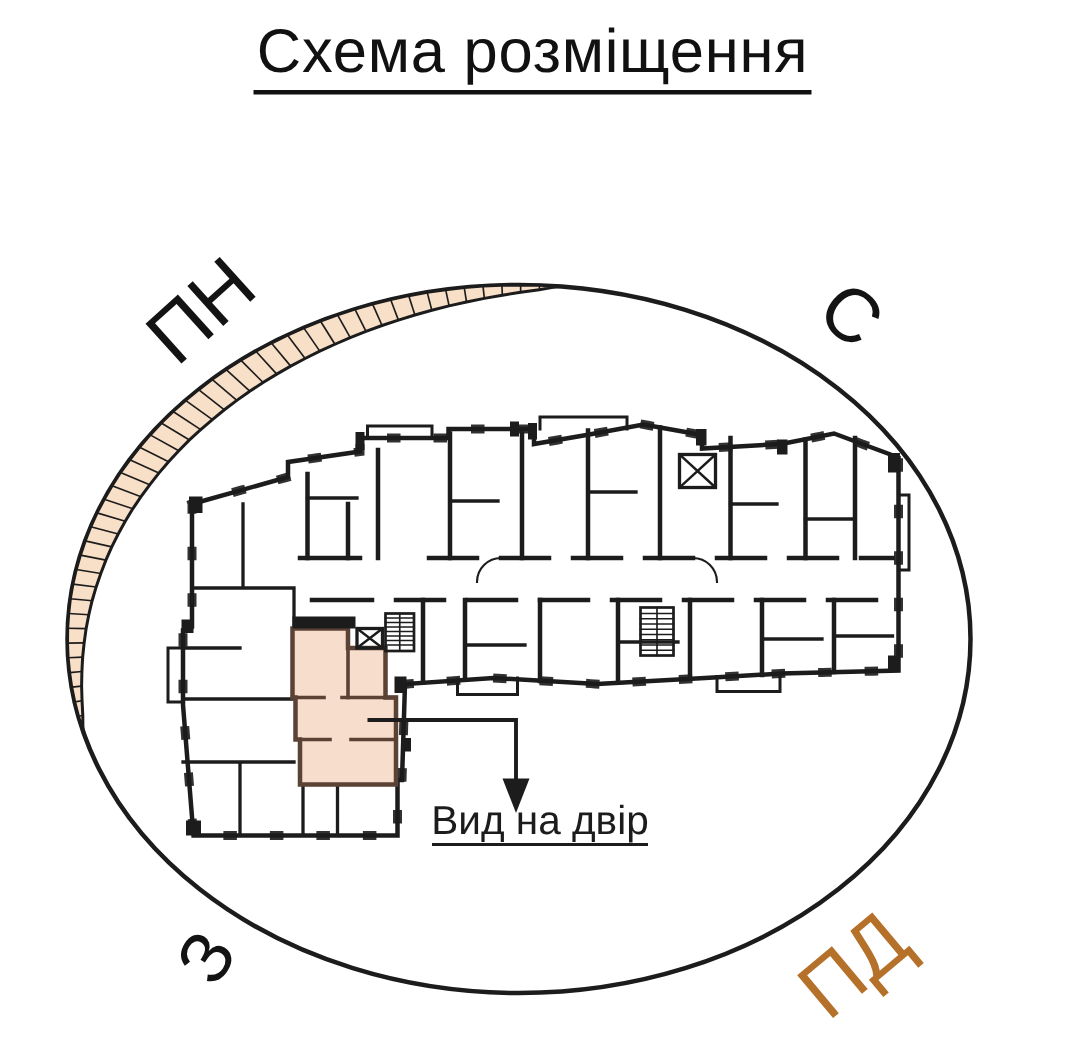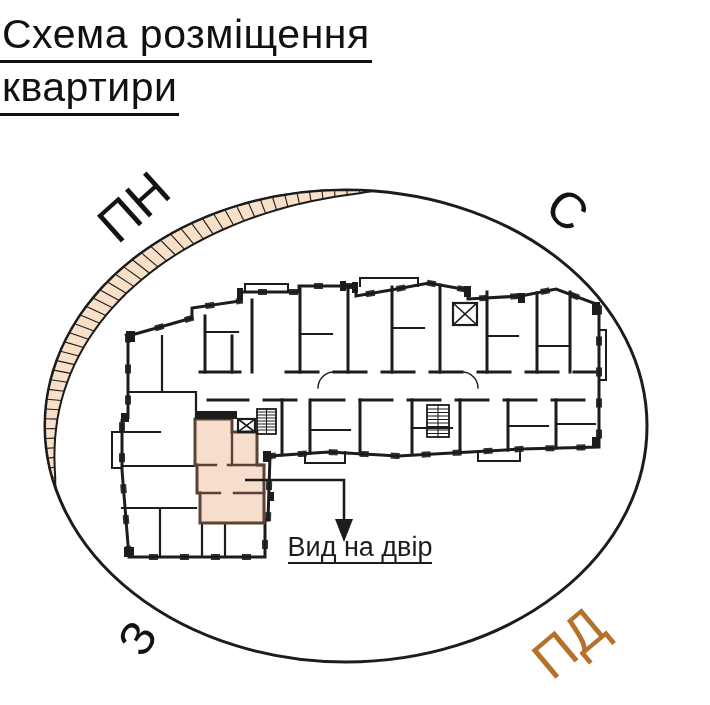--- a/index.html
+++ b/index.html
@@ -1,33 +1,32 @@
 <!DOCTYPE html>
 <html><head>
 <meta charset="utf-8">
 <style>
   html,body{margin:0;padding:0;}
   body{
     width:710px;height:705px;background:#ffffff;position:relative;overflow:hidden;
     font-family:"Liberation Sans", sans-serif;
   }
   .title{
-    position:absolute;top:10px;left:0;width:710px;text-align:left;
+    position:absolute;top:10px;left:0;width:710px;text-align:center;
     color:#111;font-size:41px;line-height:49px;letter-spacing:.5px;
   }
   .title .u{display:inline-block;border-bottom:3px solid #111;padding:0 2px 1px 2px;}
   #scheme-svg{position:absolute;left:0;top:0;}
   text{font-family:"Liberation Sans", sans-serif;}
 </style>
 </head>
 <body>
 
 <div class="title">
   <div><span class="u">Схема розміщення</span></div>
-  <div><span class="u">квартири</span></div>
 </div>
 
 <svg id="scheme-svg" width="710" height="705" viewBox="0 0 710 705">
 
   <ellipse cx="346" cy="426" rx="301" ry="236" fill="none" stroke-width="3" stroke="#1c1c1c"></ellipse>
 
   <g id="hatch-band">
       <path d="M372.2,190.9L359.7,190.2L347.1,190.0L334.6,190.2L322.0,190.7L309.5,191.7L297.1,193.1L284.8,194.9L272.5,197.1L260.4,199.7L248.4,202.7L236.6,206.1L225.0,209.9L213.6,214.0L202.5,218.6L191.6,223.4L180.9,228.7L170.6,234.2L160.5,240.1L150.8,246.4L141.4,252.9L132.4,259.8L123.7,266.9L115.4,274.3L107.5,282.0L100.1,289.9L93.1,298.1L86.5,306.5L80.3,315.0L74.7,323.8L69.5,332.8L64.7,341.9L60.5,351.2L56.8,360.6L53.6,370.1L50.8,379.7L48.6,389.4L46.9,399.2L45.8,409.0L45.1,418.8L45.0,428.7L45.4,438.5L46.4,448.4L47.8,458.1L49.8,467.9L52.3,477.5L55.3,487.1L55.3,487.1L55.2,477.0L54.7,467.2L54.4,457.4L54.6,447.7L55.1,438.1L56.1,428.6L57.4,419.1L59.2,409.8L61.4,400.5L64.1,391.3L67.2,382.3L70.6,373.4L74.5,364.6L78.8,356.0L83.5,347.5L88.5,339.2L94.0,331.1L99.8,323.2L105.9,315.4L112.4,307.8L119.2,300.5L126.3,293.3L133.8,286.4L141.6,279.7L149.6,273.2L157.9,266.9L166.5,260.8L175.4,255.0L184.5,249.4L193.8,244.1L203.4,239.0L213.2,234.1L223.3,229.5L233.5,225.1L244.0,220.9L254.7,217.0L265.6,213.4L276.6,210.0L287.9,206.8L299.4,203.9L311.0,201.3L322.9,198.9L334.9,196.8L347.1,194.9L359.5,193.2L372.2,190.9Z" fill="#f8dfc8" stroke="#1c1c1c" stroke-width="2"></path>
       <line x1="359.7" y1="190.2" x2="359.5" y2="193.2" stroke="#1c1c1c" stroke-width="1.1"></line>
       <line x1="347.1" y1="190.0" x2="347.1" y2="194.9" stroke="#1c1c1c" stroke-width="1.1"></line>

